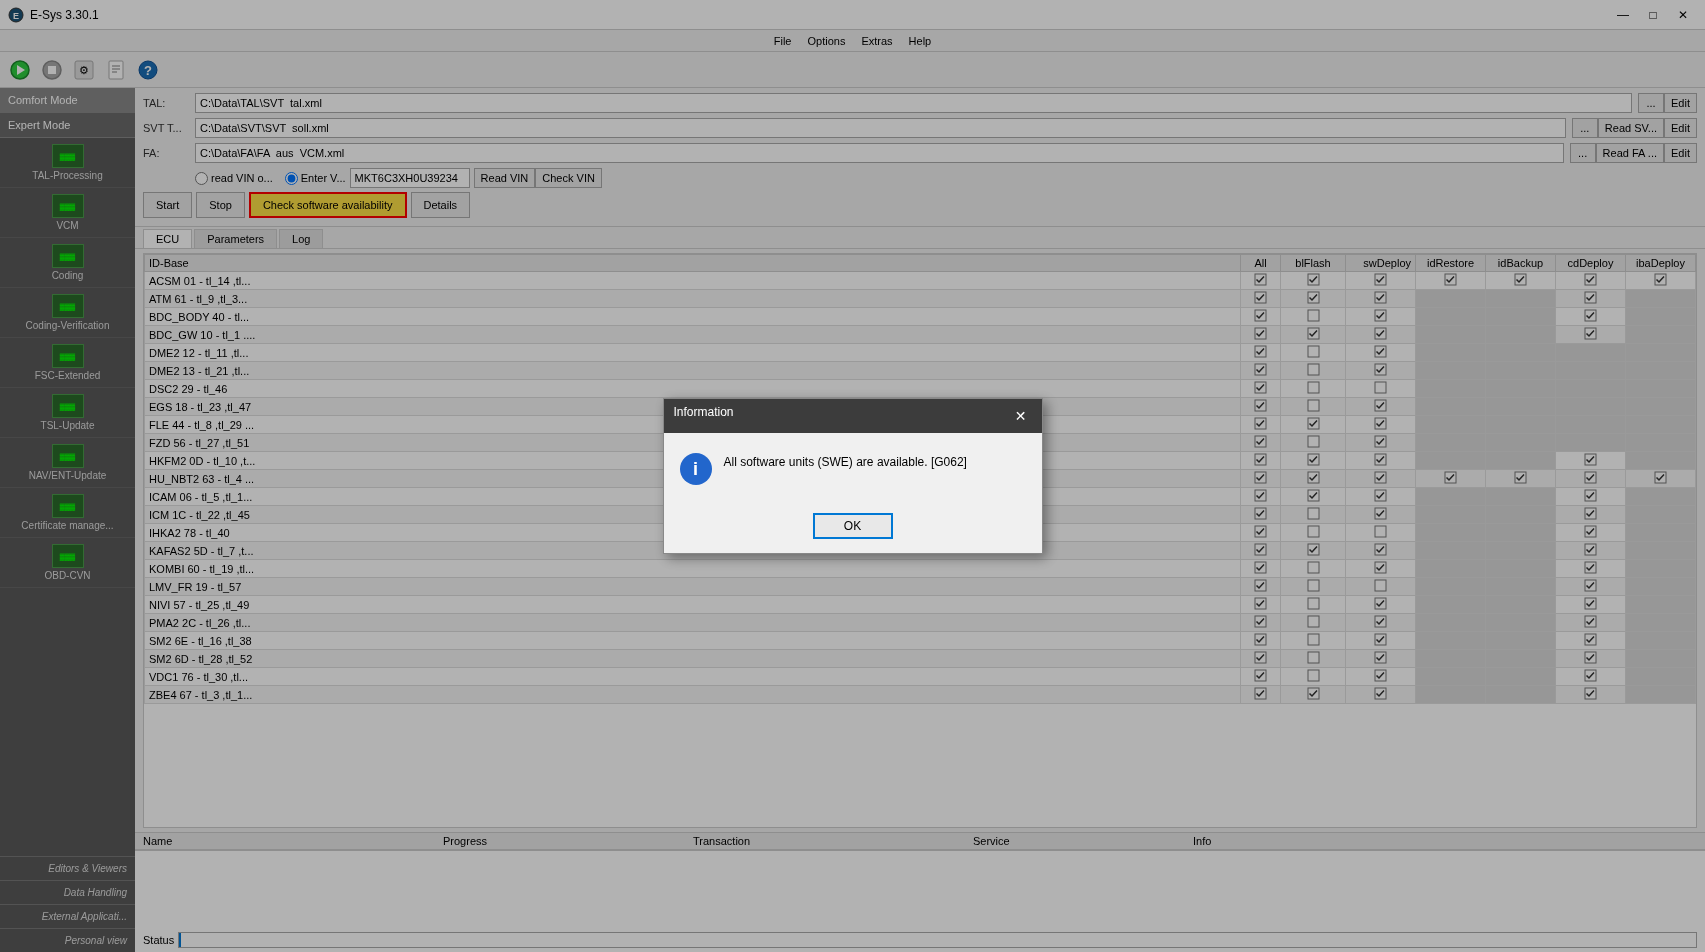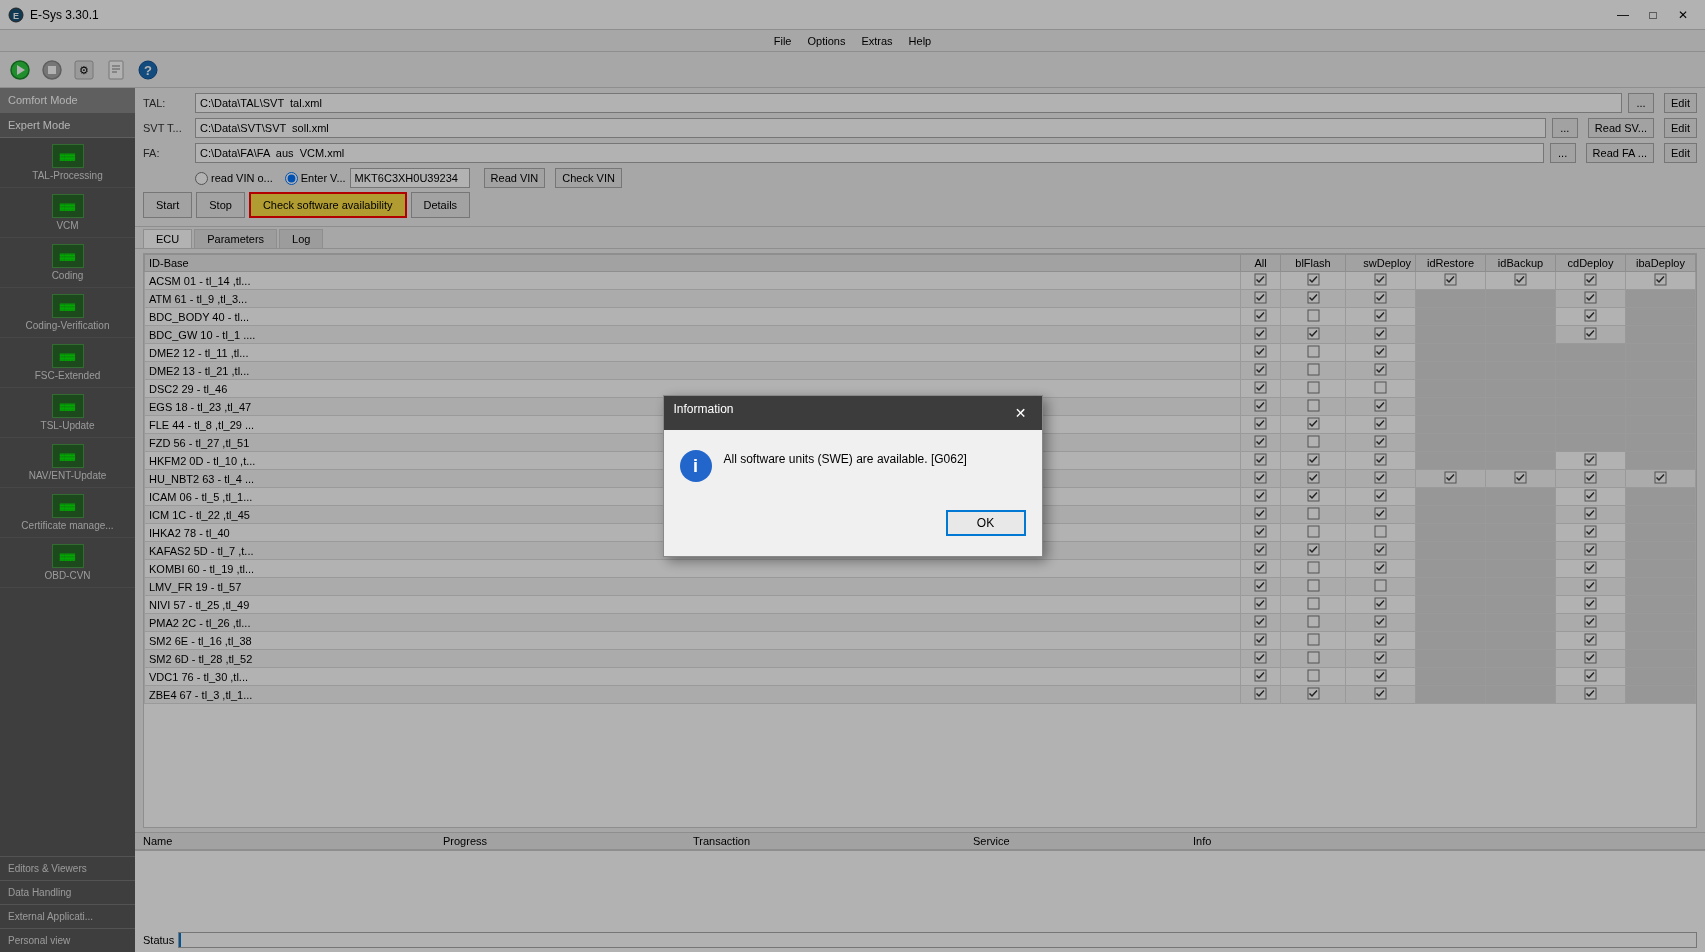--- a/index.html
+++ b/index.html
@@ -100,22 +100,23 @@
       margin-top: auto;
     }
     .sidebar-footer-btn {
       background: #5a5a5a;
       border: none;
       border-top: 1px solid #777;
       color: #ddd;
       padding: 6px 8px;
       cursor: pointer;
       font-size: 10px;
-      text-align: left;
+      text-align: right;
       width: 100%;
+      font-style: italic;
     }
 
     
     .content {
       flex: 1;
       display: flex;
       flex-direction: column;
       background: #f0f0f0;
       overflow: hidden;
     }
@@ -142,21 +143,21 @@
       font-size: 11px;
       margin-right: 4px;
     }
     .field-btn {
       height: 20px;
       padding: 0 6px;
       border: 1px solid #aaa;
       background: #e8e8e8;
       cursor: pointer;
       font-size: 11px;
-      margin-left: 10px;
+      margin-left: 0;
     }
     .ellipsis-btn {
       width: 26px; height: 20px;
       border: 1px solid #aaa;
       background: #e8e8e8;
       cursor: pointer;
       font-size: 11px;
       margin-left: 2px;
     }
 
@@ -331,23 +332,23 @@
       border-radius: 50%;
       background: #2266cc;
       display: flex; align-items: center; justify-content: center;
       color: white;
       font-size: 18px;
       font-weight: bold;
       flex-shrink: 0;
     }
     .modal-message { font-size: 12px; line-height: 1.5; }
     .modal-footer {
-      padding: 8px 16px 20px;
-      display: flex;
-      justify-content: flex-end;
+      padding: 8px 16px 14px;
+      display: flex;
+      justify-content: center;
     }
     .modal-ok-btn {
       width: 80px; height: 26px;
       border: 1px solid #888;
       background: #e8e8e8;
       cursor: pointer;
       font-size: 12px;
     }
     .modal-ok-btn.focused { border: 2px solid #0078d4; }
 

